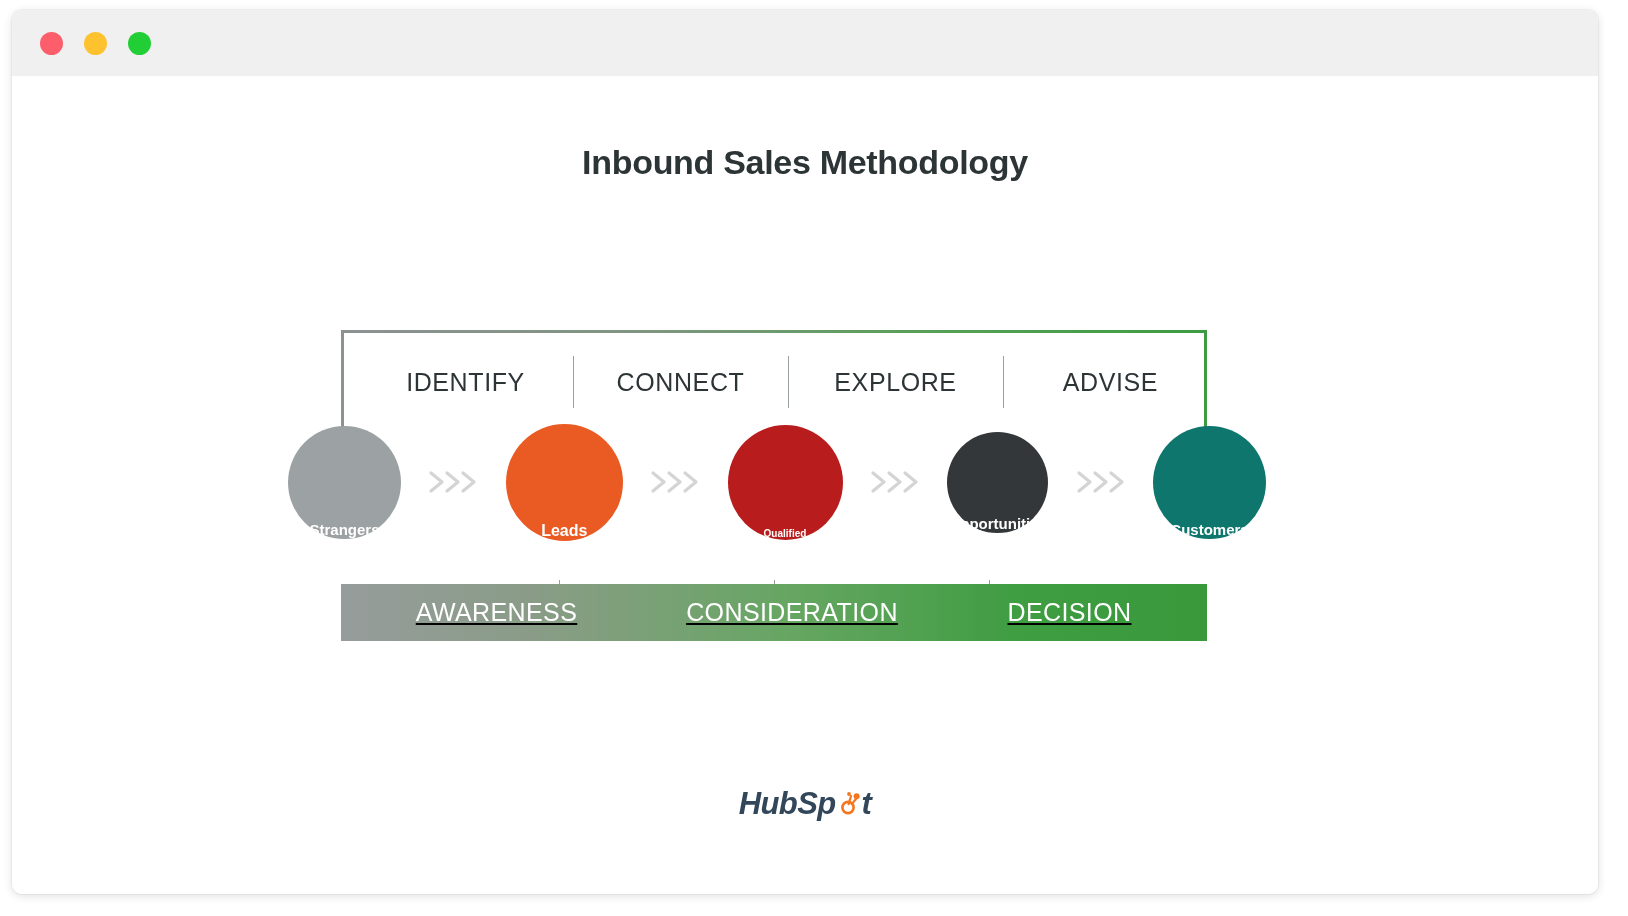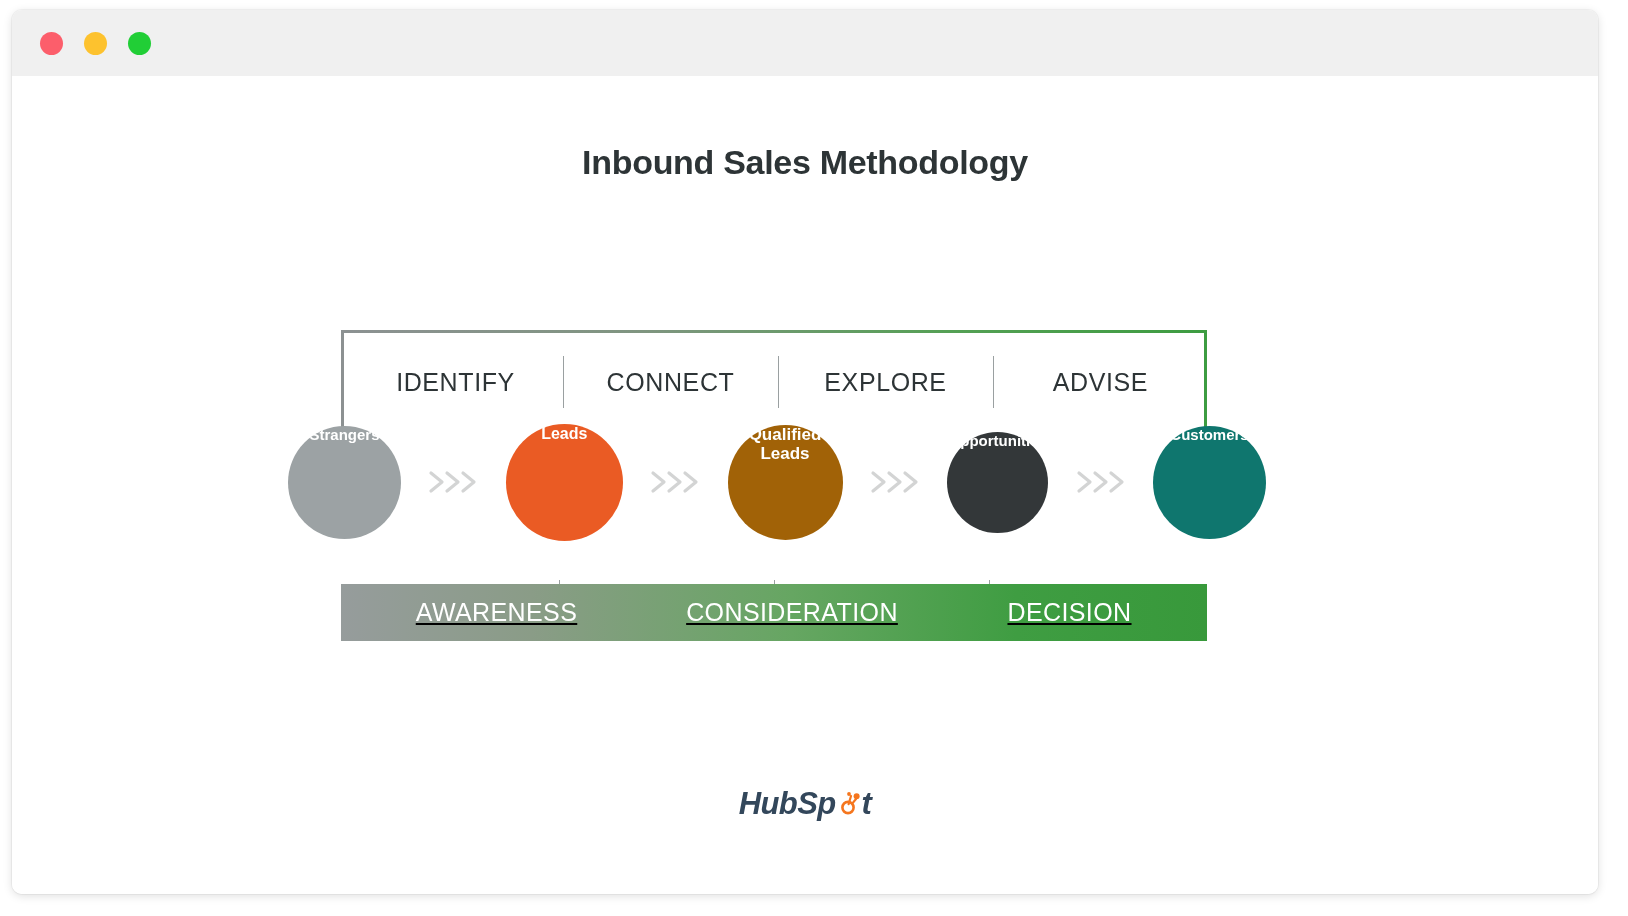--- a/index.html
+++ b/index.html
@@ -110,21 +110,21 @@
     left: 863px;
     top: 0;
     width: 3px;
     height: 150px;
     background: #3d9c41;
   }
 
   
   .stages {
     position: absolute;
-    left: 7px;
+    left: 17px;
     top: 20px;
     width: 860px;
     height: 64px;
     display: flex;
   }
   .stage {
     flex: 1;
     display: flex;
     align-items: center;
     justify-content: center;
@@ -174,21 +174,21 @@
     width: 978px;
     height: 120px;
     display: flex;
     align-items: center;
     justify-content: space-between;
   }
 
   .node {
     border-radius: 50%;
     display: flex;
-    align-items: flex-start;
+    align-items: flex-end;
     justify-content: center;
     text-align: center;
     color: #ffffff;
     font-weight: bold;
     line-height: 1.2;
     flex: 0 0 auto;
   }
   .node span { display: block; }
 
   .chev {
@@ -313,21 +313,21 @@
           <div class="chev">
             <svg width="52" height="28" viewBox="0 0 52 28" aria-hidden="true">
               <g fill="none" stroke="#d3d4d4" stroke-width="3.2" stroke-linecap="round" stroke-linejoin="round">
                 <polyline points="4,5 15,14 4,23"></polyline>
                 <polyline points="20,5 31,14 20,23"></polyline>
                 <polyline points="36,5 47,14 36,23"></polyline>
               </g>
             </svg>
           </div>
 
-          <div class="node" style="width:115px;height:115px;background:#a16207;font-size:17px">
+          <div class="node" style="width:115px;height:115px;background:#b91c1c;font-size:10px">
             <span>Qualified</span>
             <span style="position:absolute;transform:translateY(19px)">Leads</span>
           </div>
 
           <div class="chev">
             <svg width="52" height="28" viewBox="0 0 52 28" aria-hidden="true">
               <g fill="none" stroke="#d3d4d4" stroke-width="3.2" stroke-linecap="round" stroke-linejoin="round">
                 <polyline points="4,5 15,14 4,23"></polyline>
                 <polyline points="20,5 31,14 20,23"></polyline>
                 <polyline points="36,5 47,14 36,23"></polyline>

